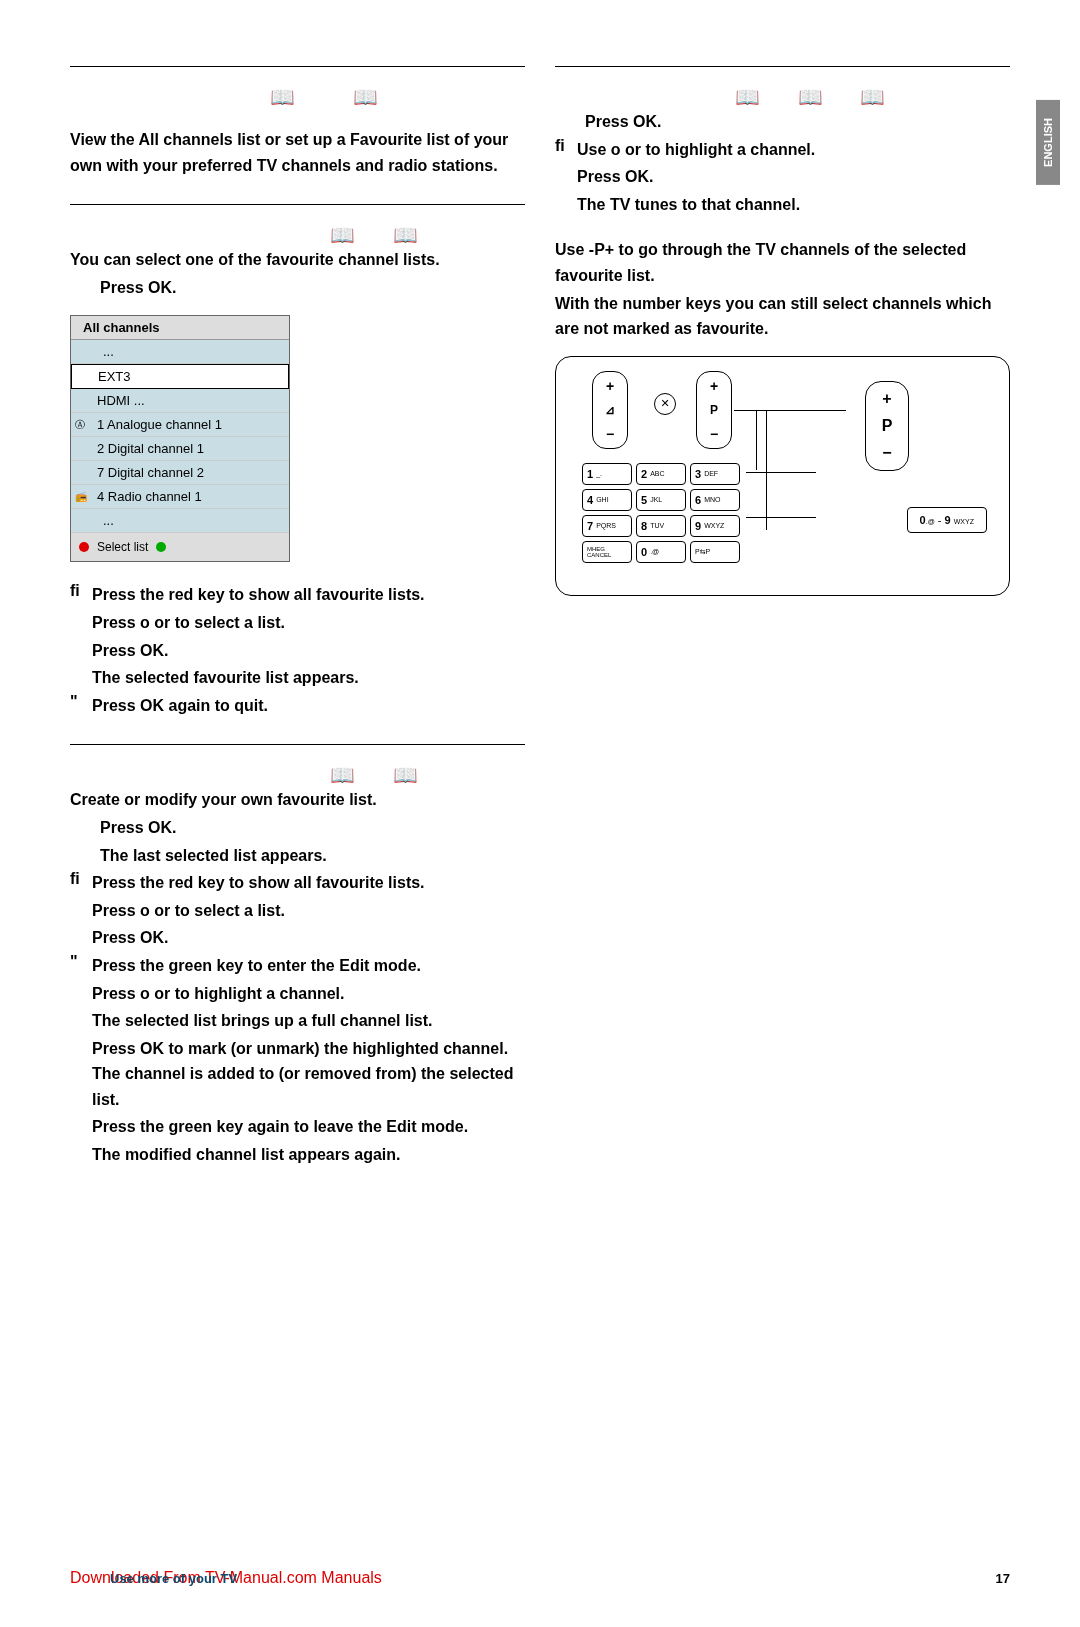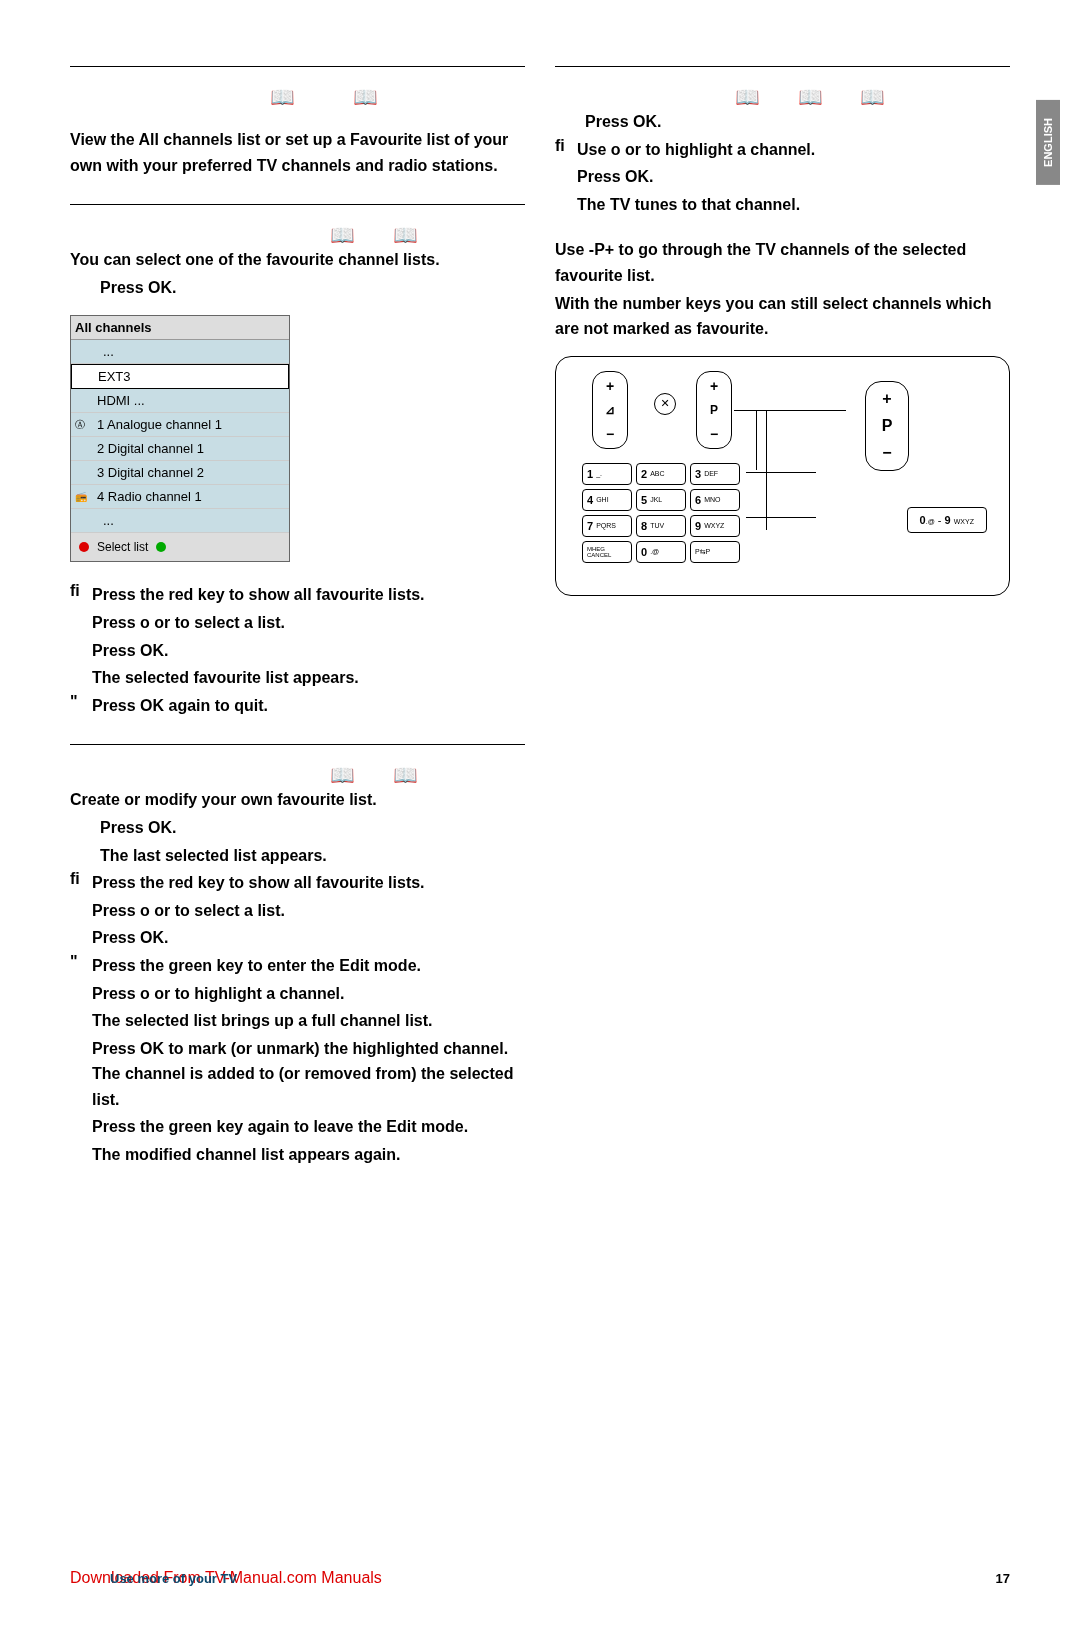--- a/index.html
+++ b/index.html
@@ -13,21 +13,21 @@
 .book-icon-row{ display:flex; gap:60px; margin-left:auto;}
 .book-glyph{ font-size:20px; letter-spacing: -2px;}
 .bold { font-weight: bold; }
 p { line-height: 1.6; margin-bottom: 2px;}
 .indent { padding-left: 30px; }
 .step { display: flex; }
 .step .marker { width: 22px; flex-shrink:0; font-weight:bold;}
 .step .body { flex:1; }
 
 .ch-menu { border: 1px solid #666; width: 220px; margin: 15px 0 20px 0; font-size:13px; line-height:1; }
-.ch-menu .title { background:#ddd; padding:5px 4px; font-weight:bold; border-bottom:1px solid #999;}
+.ch-menu .title { background:#ddd; padding:5px 12px; font-weight:bold; border-bottom:1px solid #999;}
 .ch-menu .row { padding:5px 8px 5px 26px; border-bottom:1px solid #ccc; position:relative; background:#c8dde4;}
 .ch-menu .row.dots{ text-align:left; padding-left:32px;}
 .ch-menu .row.sel { background:#fff; border:1px solid #000;}
 .ch-menu .row .badge { position:absolute; left:4px; top:50%; transform:translateY(-50%); font-size:10px;}
 .ch-menu .footer { background:#ddd; padding:8px 8px; font-size:12px; display:flex; align-items:center; gap:8px;}
 .dot-red { width:10px; height:10px; border-radius:50%; background:#d00; display:inline-block;}
 .dot-green{ width:10px; height:10px; border-radius:50%; background:#0a0; display:inline-block;}
 
 .remote-diagram { border:1px solid #000; border-radius:16px; padding:22px 18px 18px 18px; margin-top:14px; position:relative; height:240px;}
 .rocker { border:1px solid #000; border-radius:14px; width:36px; height:78px; display:flex; flex-direction:column; align-items:center; justify-content:space-between; padding:6px 0; font-size:14px; font-weight:bold; position:absolute;}
@@ -88,21 +88,21 @@
       </div>
 
       
       <div class="ch-menu">
         <div class="title">All channels</div>
         <div class="row dots">...</div>
         <div class="row sel">EXT3</div>
         <div class="row">HDMI ...</div>
         <div class="row"><span class="badge">Ⓐ</span><span>1 Analogue channel 1</span></div>
         <div class="row">2 Digital channel 1</div>
-        <div class="row">3 Digital channel 2</div>
+        <div class="row">7 Digital channel 2</div>
         <div class="row"><span class="badge">📻</span><span>4 Radio channel 1</span></div>
         <div class="row dots">...</div>
         <div class="footer">
           <span class="dot-red"></span>
           <span>Select list</span>
           <span class="dot-green"></span>
         </div>
       </div>
 
       <div class="step">

